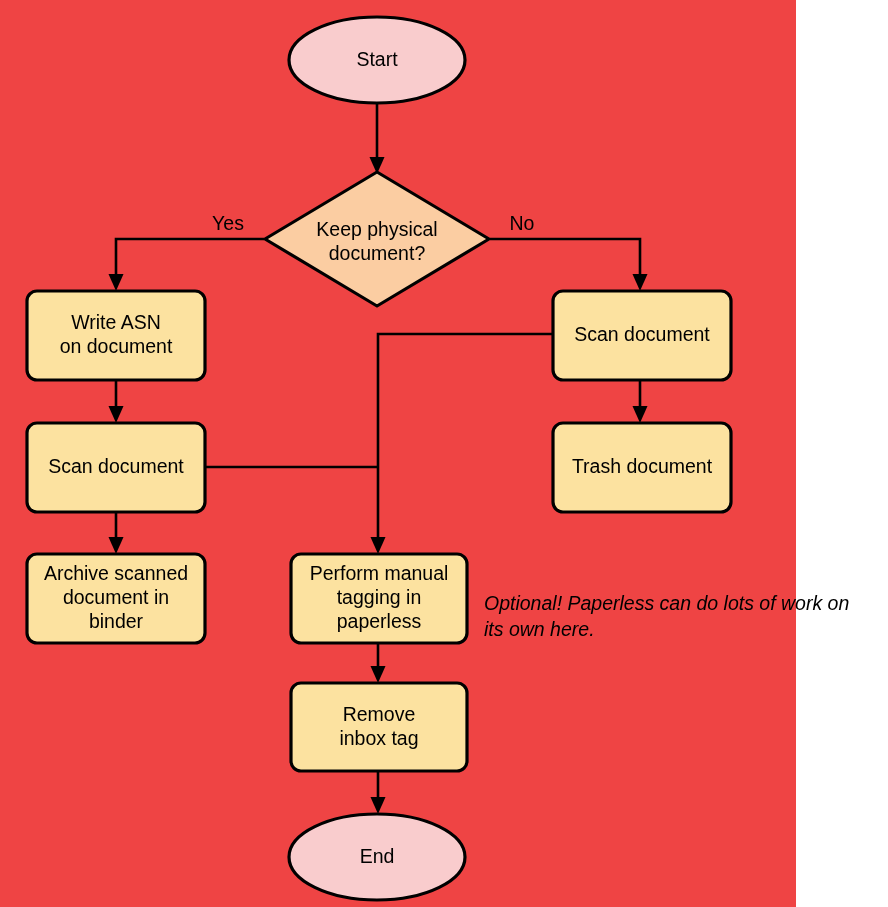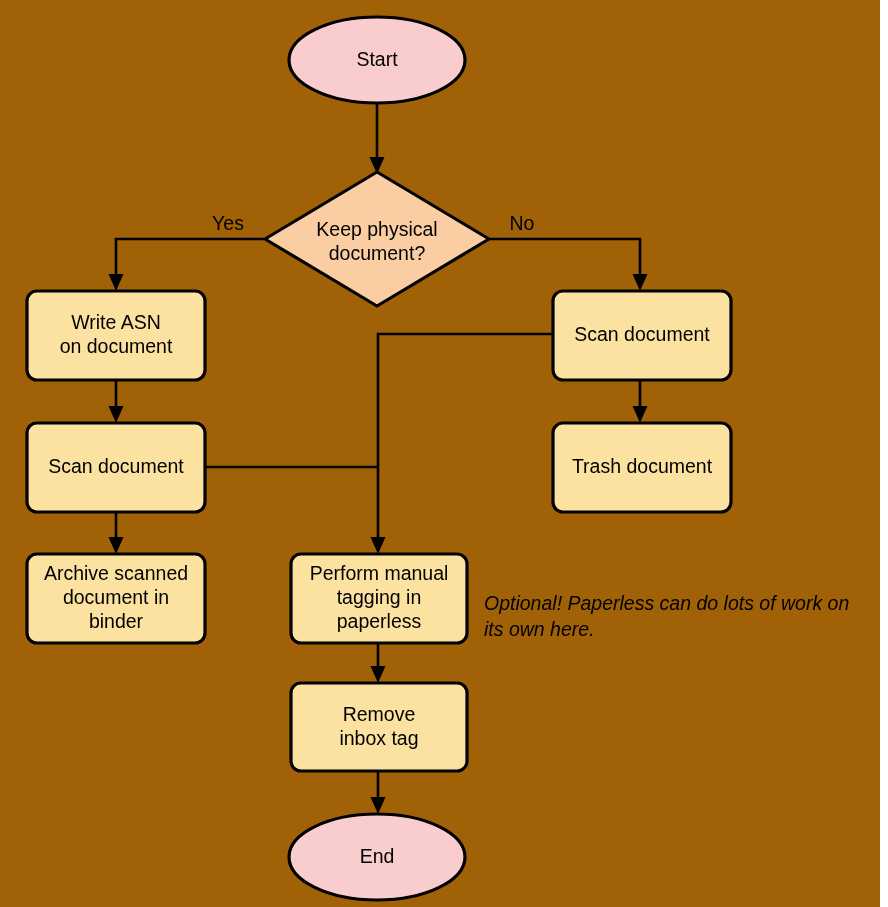--- a/index.html
+++ b/index.html
@@ -8,23 +8,23 @@
     background: #ffffff;
   }
   body {
     width: 888px;
     height: 907px;
     font-family: "Liberation Sans", sans-serif;
     overflow: hidden;
   }
   #flow-root {
     position: relative;
-    width: 880px;
+    width: 796px;
     height: 907px;
-    background: #a16207;
+    background: #ef4444;
   }
   svg#flow-svg {
     position: absolute;
     top: 0;
     left: 0;
     width: 888px;
     height: 907px;
     display: block;
   }
   .node-shape {

